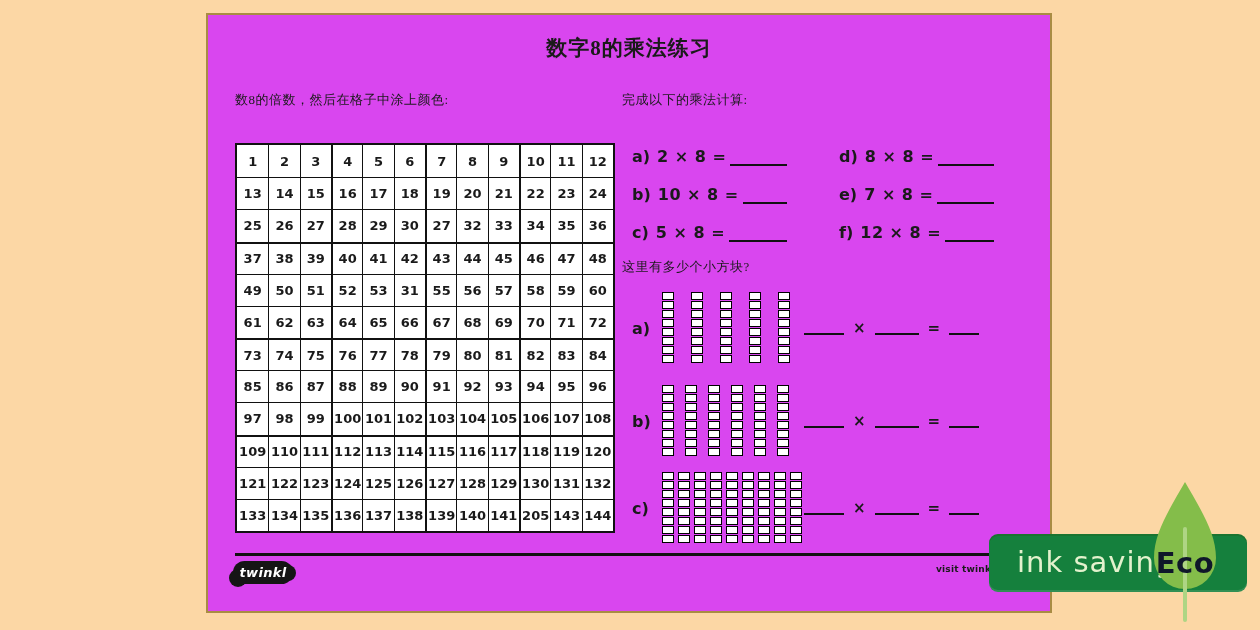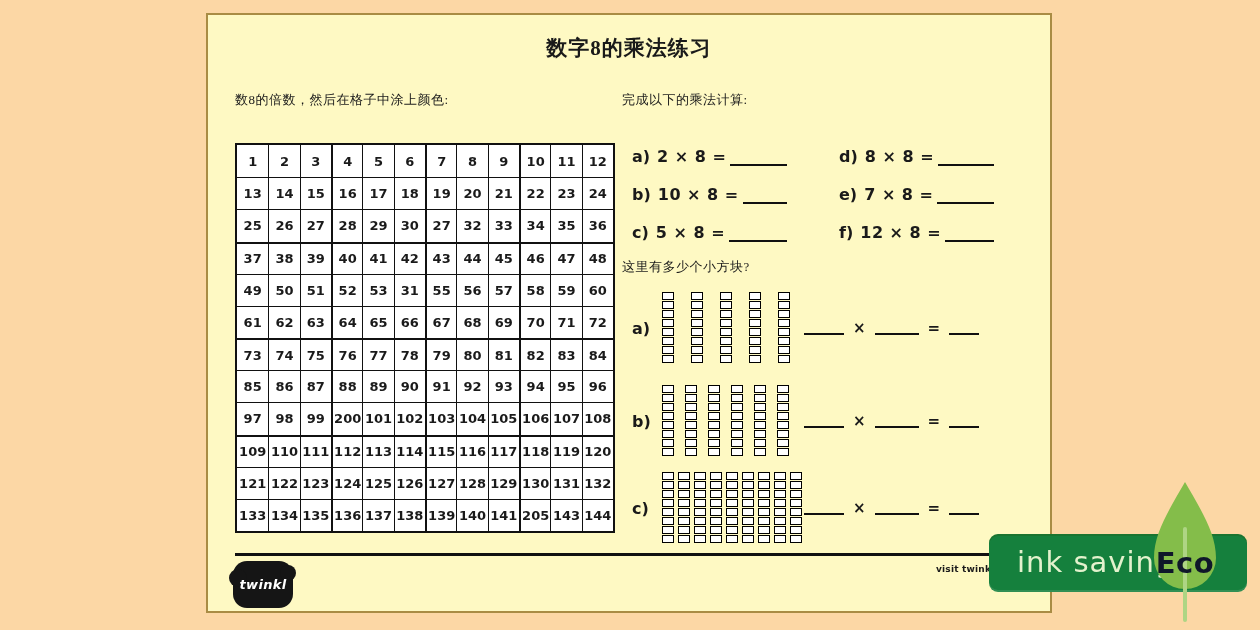--- a/index.html
+++ b/index.html
@@ -4,21 +4,21 @@
 <style>
   html,body{margin:0;padding:0;}
   body{
     width:1260px;height:630px;position:relative;overflow:hidden;
     background:#fcd7a5;
     font-family:"DejaVu Sans","Liberation Sans",sans-serif;
     color:#1a1a1a;
   }
   .page{
     position:absolute;left:206px;top:13px;width:846px;height:600px;
-    background:#fef9c3;border:2px solid #a98c44;box-sizing:border-box;
+    background:#d946ef;border:2px solid #a98c44;box-sizing:border-box;
     z-index:1;
   }
   .title{
     position:absolute;left:0;right:0;top:19px;text-align:center;
     font-family:"Liberation Serif","DejaVu Serif",serif;
     font-size:21px;font-weight:600;letter-spacing:1px;
   }
   .instr{
     position:absolute;font-family:"Liberation Serif","DejaVu Serif",serif;
     font-size:13px;letter-spacing:.5px;
@@ -75,21 +75,21 @@
     font-size:15px;font-weight:700;
   }
   .beq .bline1{width:40px;border-bottom:2px solid #111;height:10px;}
   .beq .bline2{width:44px;border-bottom:2px solid #111;height:10px;}
   .beq .bline3{width:30px;border-bottom:2px solid #111;height:10px;}
   .beq .bsign{line-height:14px;}
 
   
   .rule{position:absolute;left:27px;top:538px;width:795px;height:3px;background:#111;}
   .logo{
-    position:absolute;left:25px;top:546px;width:60px;height:47px;
+    position:absolute;left:25px;top:546px;width:60px;height:23px;
     background:#151515;border-radius:14px;
     display:flex;align-items:center;justify-content:center;
   }
   .logo::before{content:"";position:absolute;left:-4px;top:8px;width:18px;height:18px;background:#151515;border-radius:50%;}
   .logo::after{content:"";position:absolute;right:-3px;top:4px;width:16px;height:16px;background:#151515;border-radius:50%;}
   .logo span{
     position:relative;z-index:2;color:#fff;font-size:13px;font-weight:700;
     font-style:italic;letter-spacing:.3px;
   }
   .visit{position:absolute;left:728px;top:549px;font-size:9px;font-weight:700;letter-spacing:.2px;}
@@ -213,21 +213,21 @@
       <div class="cell">90</div>
       <div class="cell cThick">91</div>
       <div class="cell">92</div>
       <div class="cell">93</div>
       <div class="cell cThick">94</div>
       <div class="cell">95</div>
       <div class="cell">96</div>
       <div class="cell c0">97</div>
       <div class="cell">98</div>
       <div class="cell">99</div>
-      <div class="cell cThick">200</div>
+      <div class="cell cThick">100</div>
       <div class="cell">101</div>
       <div class="cell">102</div>
       <div class="cell cThick">103</div>
       <div class="cell">104</div>
       <div class="cell">105</div>
       <div class="cell cThick">106</div>
       <div class="cell">107</div>
       <div class="cell">108</div>
       <div class="cell c0 rThick">109</div>
       <div class="cell rThick">110</div>

